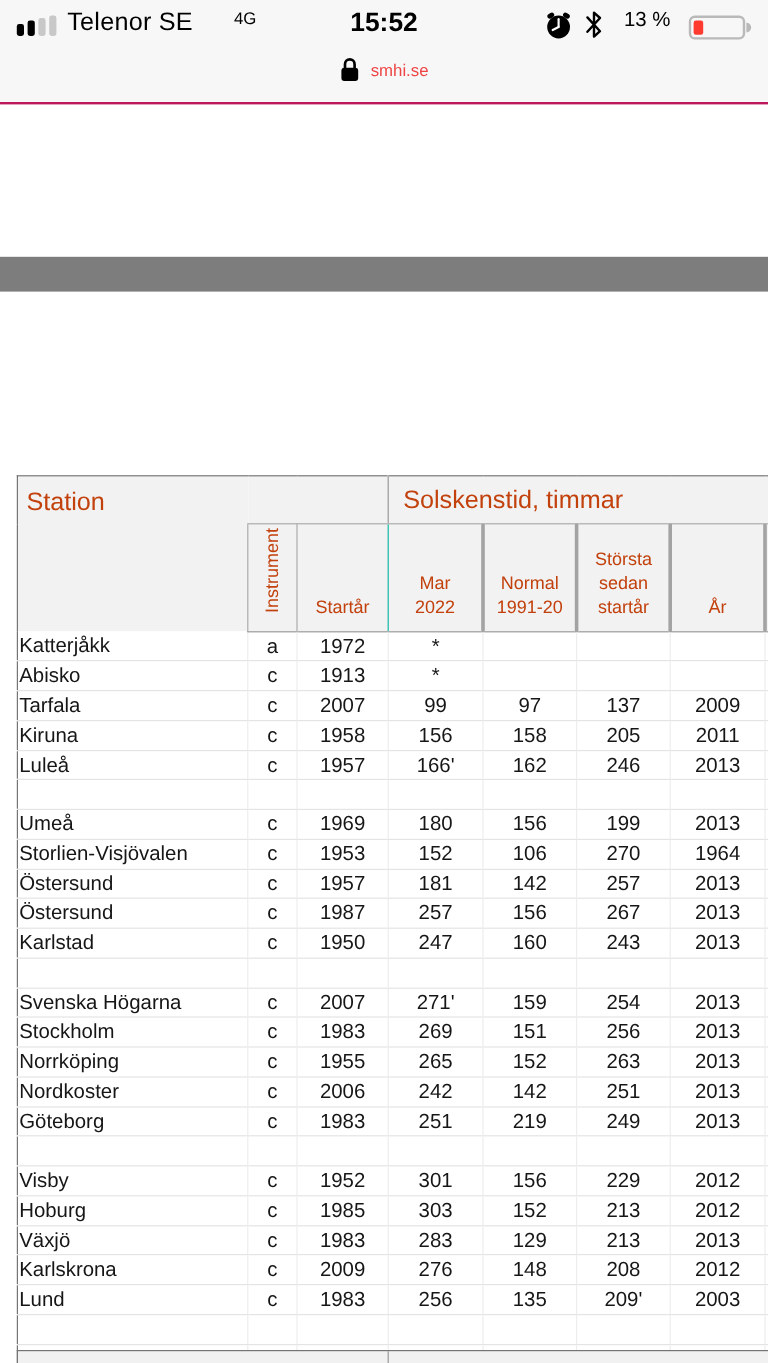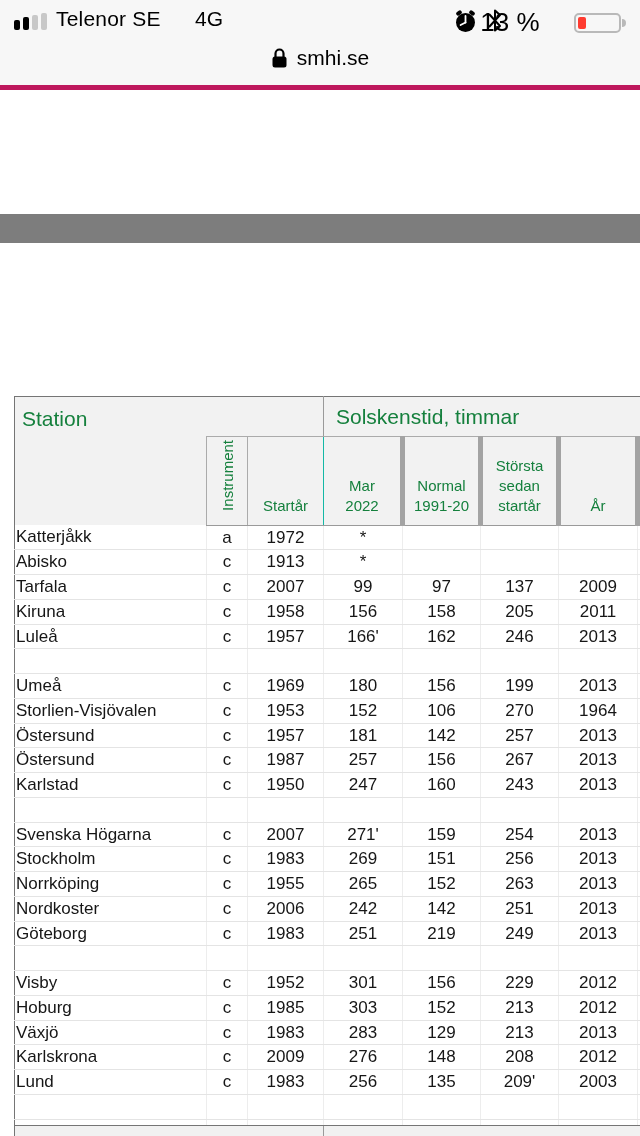--- a/index.html
+++ b/index.html
@@ -4,73 +4,73 @@
 <style>
   html,body { margin:0; padding:0; }
   body {
     width:640px; height:1136px; position:relative; overflow:hidden;
     background:#ffffff; font-family:"Liberation Sans", sans-serif; color:#000;
   }
 
   
   .chrome {
     position:absolute; top:0; left:0; width:640px; height:85px;
-    background:#f7f7f7; border-bottom:5px solid #be185d;
+    background:#f7f7f7; border-bottom:2px solid #be185d;
   }
   .sigbars { position:absolute; left:14px; top:13px; width:36px; height:17px;
     display:flex; align-items:flex-end; gap:3px; }
   .sigbars .bar { width:6px; border-radius:2px; }
   .b1 { height:10px; background:#000; }
   .b2 { height:13px; background:#000; }
   .b3 { height:15px; background:#c8c8c8; }
   .b4 { height:17px; background:#c8c8c8; }
   .carrier  { position:absolute; left:56px;  top:7px; font-size:21px; letter-spacing:.2px; }
-  .network  { position:absolute; left:195px; top:7px; font-size:21px; }
+  .network  { position:absolute; left:195px; top:7px; font-size:14px; }
   .clock    { position:absolute; left:0; top:6px; width:640px; text-align:center;
               font-size:22px; font-weight:bold; }
   .alarm-ic { position:absolute; left:454px; top:10px; }
   .bt-ic    { position:absolute; left:487px; top:8px; }
-  .pct      { position:absolute; left:480px; top:7px; width:60px; text-align:center; font-size:26px; }
+  .pct      { position:absolute; left:520px; top:7px; width:60px; text-align:left; font-size:17px; }
   .batt     { position:absolute; left:574px; top:13px; width:47px; height:20px;
               border:2px solid #b9b9b9; border-radius:5px; box-sizing:border-box; }
   .batt-fill{ position:absolute; left:2px; top:2px; bottom:2px; width:8px;
               border-radius:2px; background:#ff3b30; }
   .batt-nub { position:absolute; left:622px; top:19px; width:4px; height:8px;
               background:#b9b9b9; border-radius:0 4px 4px 0; }
   .urlrow   { position:absolute; top:42px; left:0; width:640px; height:32px;
               display:flex; align-items:center; justify-content:center; gap:9px; }
-  .urlhost  { font-size:21px; color:#000000; }
+  .urlhost  { font-size:14px; color:#ef4444; }
 
   
   .grayband { position:absolute; top:214px; left:0; width:640px; height:29px; background:#7d7d7d; }
 
   
   .tablewrap { position:absolute; top:396px; left:14px; }
   table.smhi {
     border-collapse:collapse; table-layout:fixed; width:726px;
     background:#fff; border:1px solid #757575; font-size:17px; color:#161616;
   }
   table.smhi col.c0 { width:192px; } table.smhi col.c1 { width:41px; }
   table.smhi col.c2 { width:76px; }  table.smhi col.c3 { width:79px; }
   table.smhi col.c4 { width:78px; }  table.smhi col.c5 { width:78px; }
   table.smhi col.c6 { width:79px; }  table.smhi col.c7 { width:102px; }
 
-  thead th { background:#f2f2f2; font-weight:normal; color:#15803d; }
+  thead th { background:#f2f2f2; font-weight:normal; color:#c2410c; }
   .h-station { text-align:left; vertical-align:top; padding:10px 0 0 7px; font-size:21px; height:40px; box-sizing:border-box; }
   .h-spacer  { border-bottom:1px solid #ababab; }
   .h-group   { border-left:1px solid #9a9a9a; border-bottom:1px solid #ababab;
                font-size:21px; text-align:left; padding-left:12px; vertical-align:middle; height:40px; box-sizing:border-box; }
   tr.h2 th   { vertical-align:bottom; text-align:center; font-size:15px; line-height:1.32;
                padding-bottom:9px; border-bottom:1px solid #9a9a9a; height:79px; box-sizing:border-box; }
   .h-instr   { border-left:1px solid #ababab; vertical-align:middle !important; }
   .rot       { display:inline-block; writing-mode:vertical-rl; transform:rotate(180deg);
                font-size:15px; line-height:1; padding-bottom:2px; }
   .h-start   { border-left:1px solid #ababab; }
   .h-mar     { border-left:1px solid #14b8a6; }
-  .h-normal, .h-storsta, .h-ar, .h-x { border-left:5px solid #a3a3a3; }
+  .h-normal, .h-storsta, .h-ar, .h-x { border-left:3px solid #a3a3a3; }
 
   tbody td { height:23.75px; padding:0; text-align:center; white-space:nowrap; overflow:hidden;
              border-bottom:1px solid #e4e4e4; border-left:1px solid #ededed; }
   tbody td.c0 { text-align:left; padding-left:1px; border-left:none; }
   tbody tr:last-child td { border-bottom:none; }
 
   
   .next-table { position:absolute; top:1125px; left:14px; width:712px; height:11px;
                 background:#f1f1f1; border:1px solid #757575; border-bottom:none; box-sizing:border-box; }
   .next-div   { position:absolute; left:308px; top:0; bottom:0; width:1px; background:#9a9a9a; }
@@ -84,20 +84,21 @@
 
   <div class="sigbars">
     <div class="bar b1"></div>
     <div class="bar b2"></div>
     <div class="bar b3"></div>
     <div class="bar b4"></div>
   </div>
 
   <span class="carrier">Telenor SE</span>
   <span class="network">4G</span>
+  <div class="clock">15:52</div>
 
   <span class="alarm-ic">
     <svg width="23" height="23" viewBox="0 0 23 23">
       <rect x="2" y="1" width="6" height="4" rx="2" transform="rotate(-35 5 3)" fill="#000"></rect>
       <rect x="15" y="1" width="6" height="4" rx="2" transform="rotate(35 18 3)" fill="#000"></rect>
       <circle cx="11.5" cy="12.5" r="9.5" fill="#000"></circle>
       <line x1="11.5" y1="12.5" x2="11.5" y2="6" stroke="#fff" stroke-width="1.8" stroke-linecap="round"></line>
       <line x1="11.5" y1="12.5" x2="6.6" y2="15" stroke="#fff" stroke-width="1.8" stroke-linecap="round"></line>
     </svg>
   </span>

